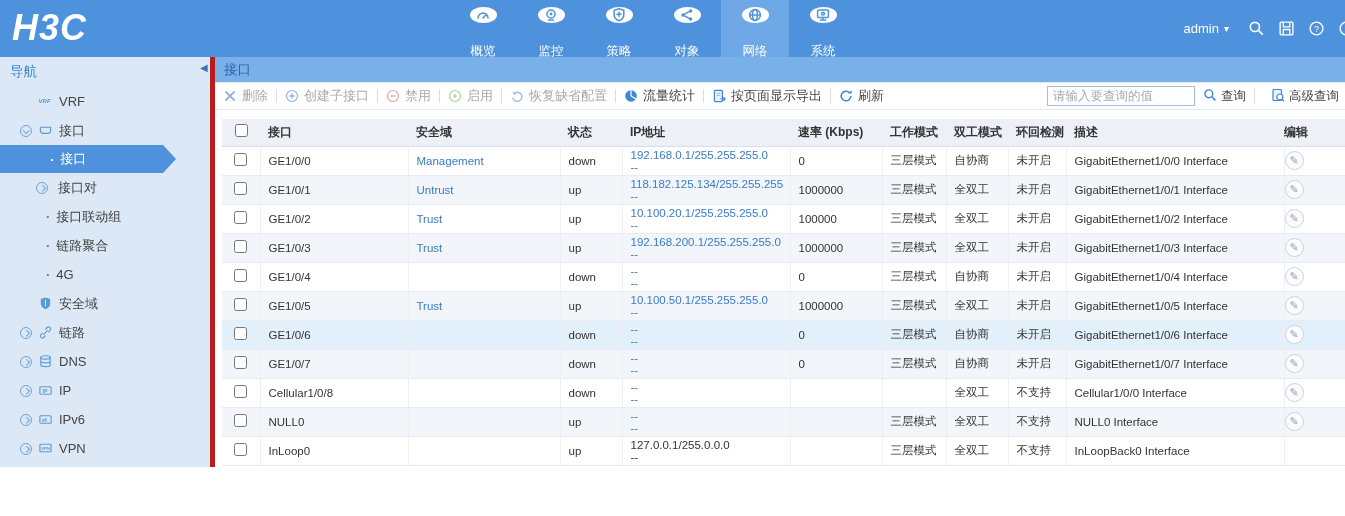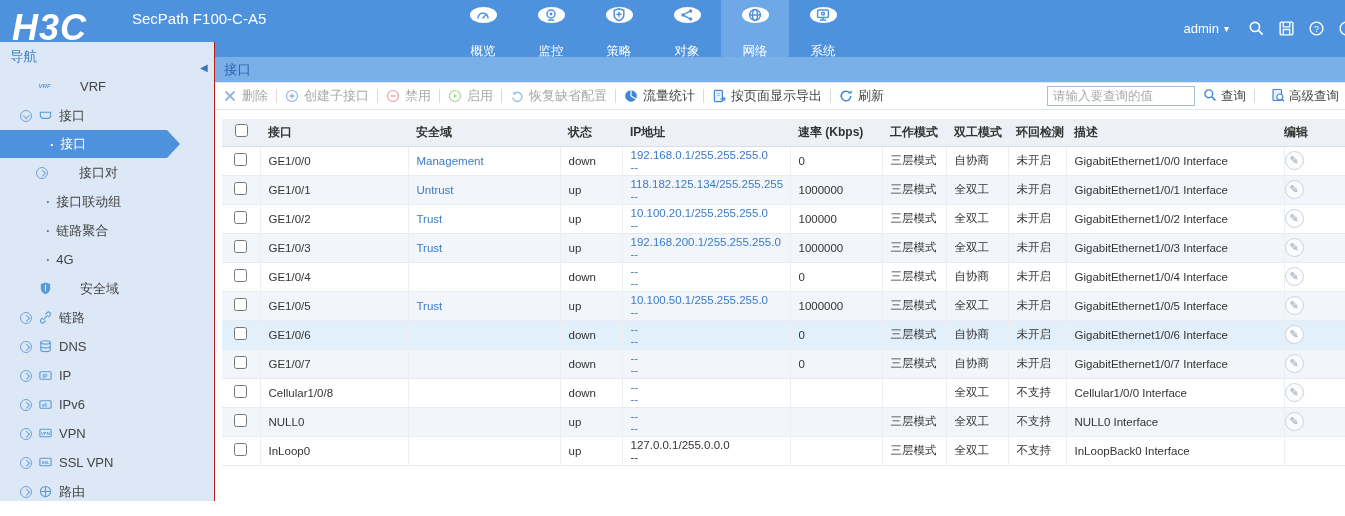--- a/index.html
+++ b/index.html
@@ -15,25 +15,25 @@
   .tab { width:68px; height:57px; display:flex; flex-direction:column; align-items:center; padding-top:7px; cursor:pointer; }
   .tab.active { background:#6ea8e6; }
   .tab-ic { width:27px; height:27px; background:#fff; border-radius:50%; display:flex; align-items:center; justify-content:center; }
   .tab-lb { margin-top:20px; color:#fff; font-size:12.5px; }
   .hdr-right { position:absolute; right:-10px; top:0; height:57px; display:flex; align-items:center; gap:13px; color:#fff; }
   .admin { display:flex; align-items:center; gap:5px; font-size:13px; cursor:pointer; margin-right:6px; }
   .caret { font-size:10px; }
   .hic { display:inline-flex; width:17px; height:17px; cursor:pointer; }
 
   
-  .side { position:absolute; left:0; top:42px; width:215px; height:459px; background:#dce8f6; border-right:1px solid #b91c1c; overflow:hidden; }
+  .side { position:absolute; left:0; top:57px; width:215px; height:410px; background:#dce8f6; border-right:5px solid #b91c1c; overflow:hidden; }
   .side-title { height:30px; line-height:30px; padding-left:10px; color:#3c87d0; font-size:13.5px; }
   .sitem { height:29px; display:flex; align-items:center; font-size:13px; color:#444; cursor:pointer; }
   .lv-group { padding-left:20px; }
-  .lv-item  { padding-left:36px;gap:21px; }
+  .lv-item  { padding-left:36px; }
   .lv-sub   { padding-left:46px; }
   .sitem .slb { margin-left:6px; white-space:nowrap; }
   .sitem.sel { background:#4e92de; color:#fff; margin-right:34px; clip-path:polygon(0 0,calc(100% - 13px) 0,100% 50%,calc(100% - 13px) 100%,0 100%); padding-left:50px; height:28px; }
   .sitem.sel .blt { color:#fff; }
   .blt { font-weight:bold; color:#777; }
   .exp { width:12px; height:12px; min-width:12px; border:1px solid #6fa3dc; border-radius:50%; position:relative; display:inline-block; margin-right:4px; }
   .exp::after { content:''; position:absolute; width:3.5px; height:3.5px; border:solid #6fa3dc; border-width:0 1.5px 1.5px 0; top:3px; left:2.8px; transform:rotate(-45deg); }
   .exp.down::after { transform:rotate(45deg); top:2.2px; left:3.2px; }
   .sic { display:inline-flex; width:15px; height:15px; margin-left:2px; }
   .collapse { position:absolute; left:200px; top:62px; font-size:10px; color:#3d74b8; cursor:pointer; z-index:5; }
@@ -68,21 +68,20 @@
   .ipl { line-height:12px; }
   .pen { display:inline-flex; width:19px; height:19px; border:1px solid #cdd3dc; border-radius:50%; color:#9aa2b0; font-size:11px; align-items:center; justify-content:center; background:#fbfcfd; cursor:pointer; }
 </style>
 </head>
 <body>
 
 <div class="app">
 
   <header>
     <div class="logo">H3C</div>
-    <div class="device">SecPath F100-C-A5</div>
     <nav class="tabs" id="nav-tabs">
         <div class="tab">
    <span class="tab-ic">
             <svg viewBox="0 0 16 16" width="16" height="16">
               <path d="M3 11a5 5 0 0 1 10 0" stroke="#4e92de" stroke-width="1.5" fill="none" stroke-linecap="round"></path>
               <path d="M8 11l3.2-3.6" stroke="#4e92de" stroke-width="1.5" fill="none" stroke-linecap="round"></path>
             </svg>
           </span>
    <span class="tab-lb">概览</span>
         </div>

